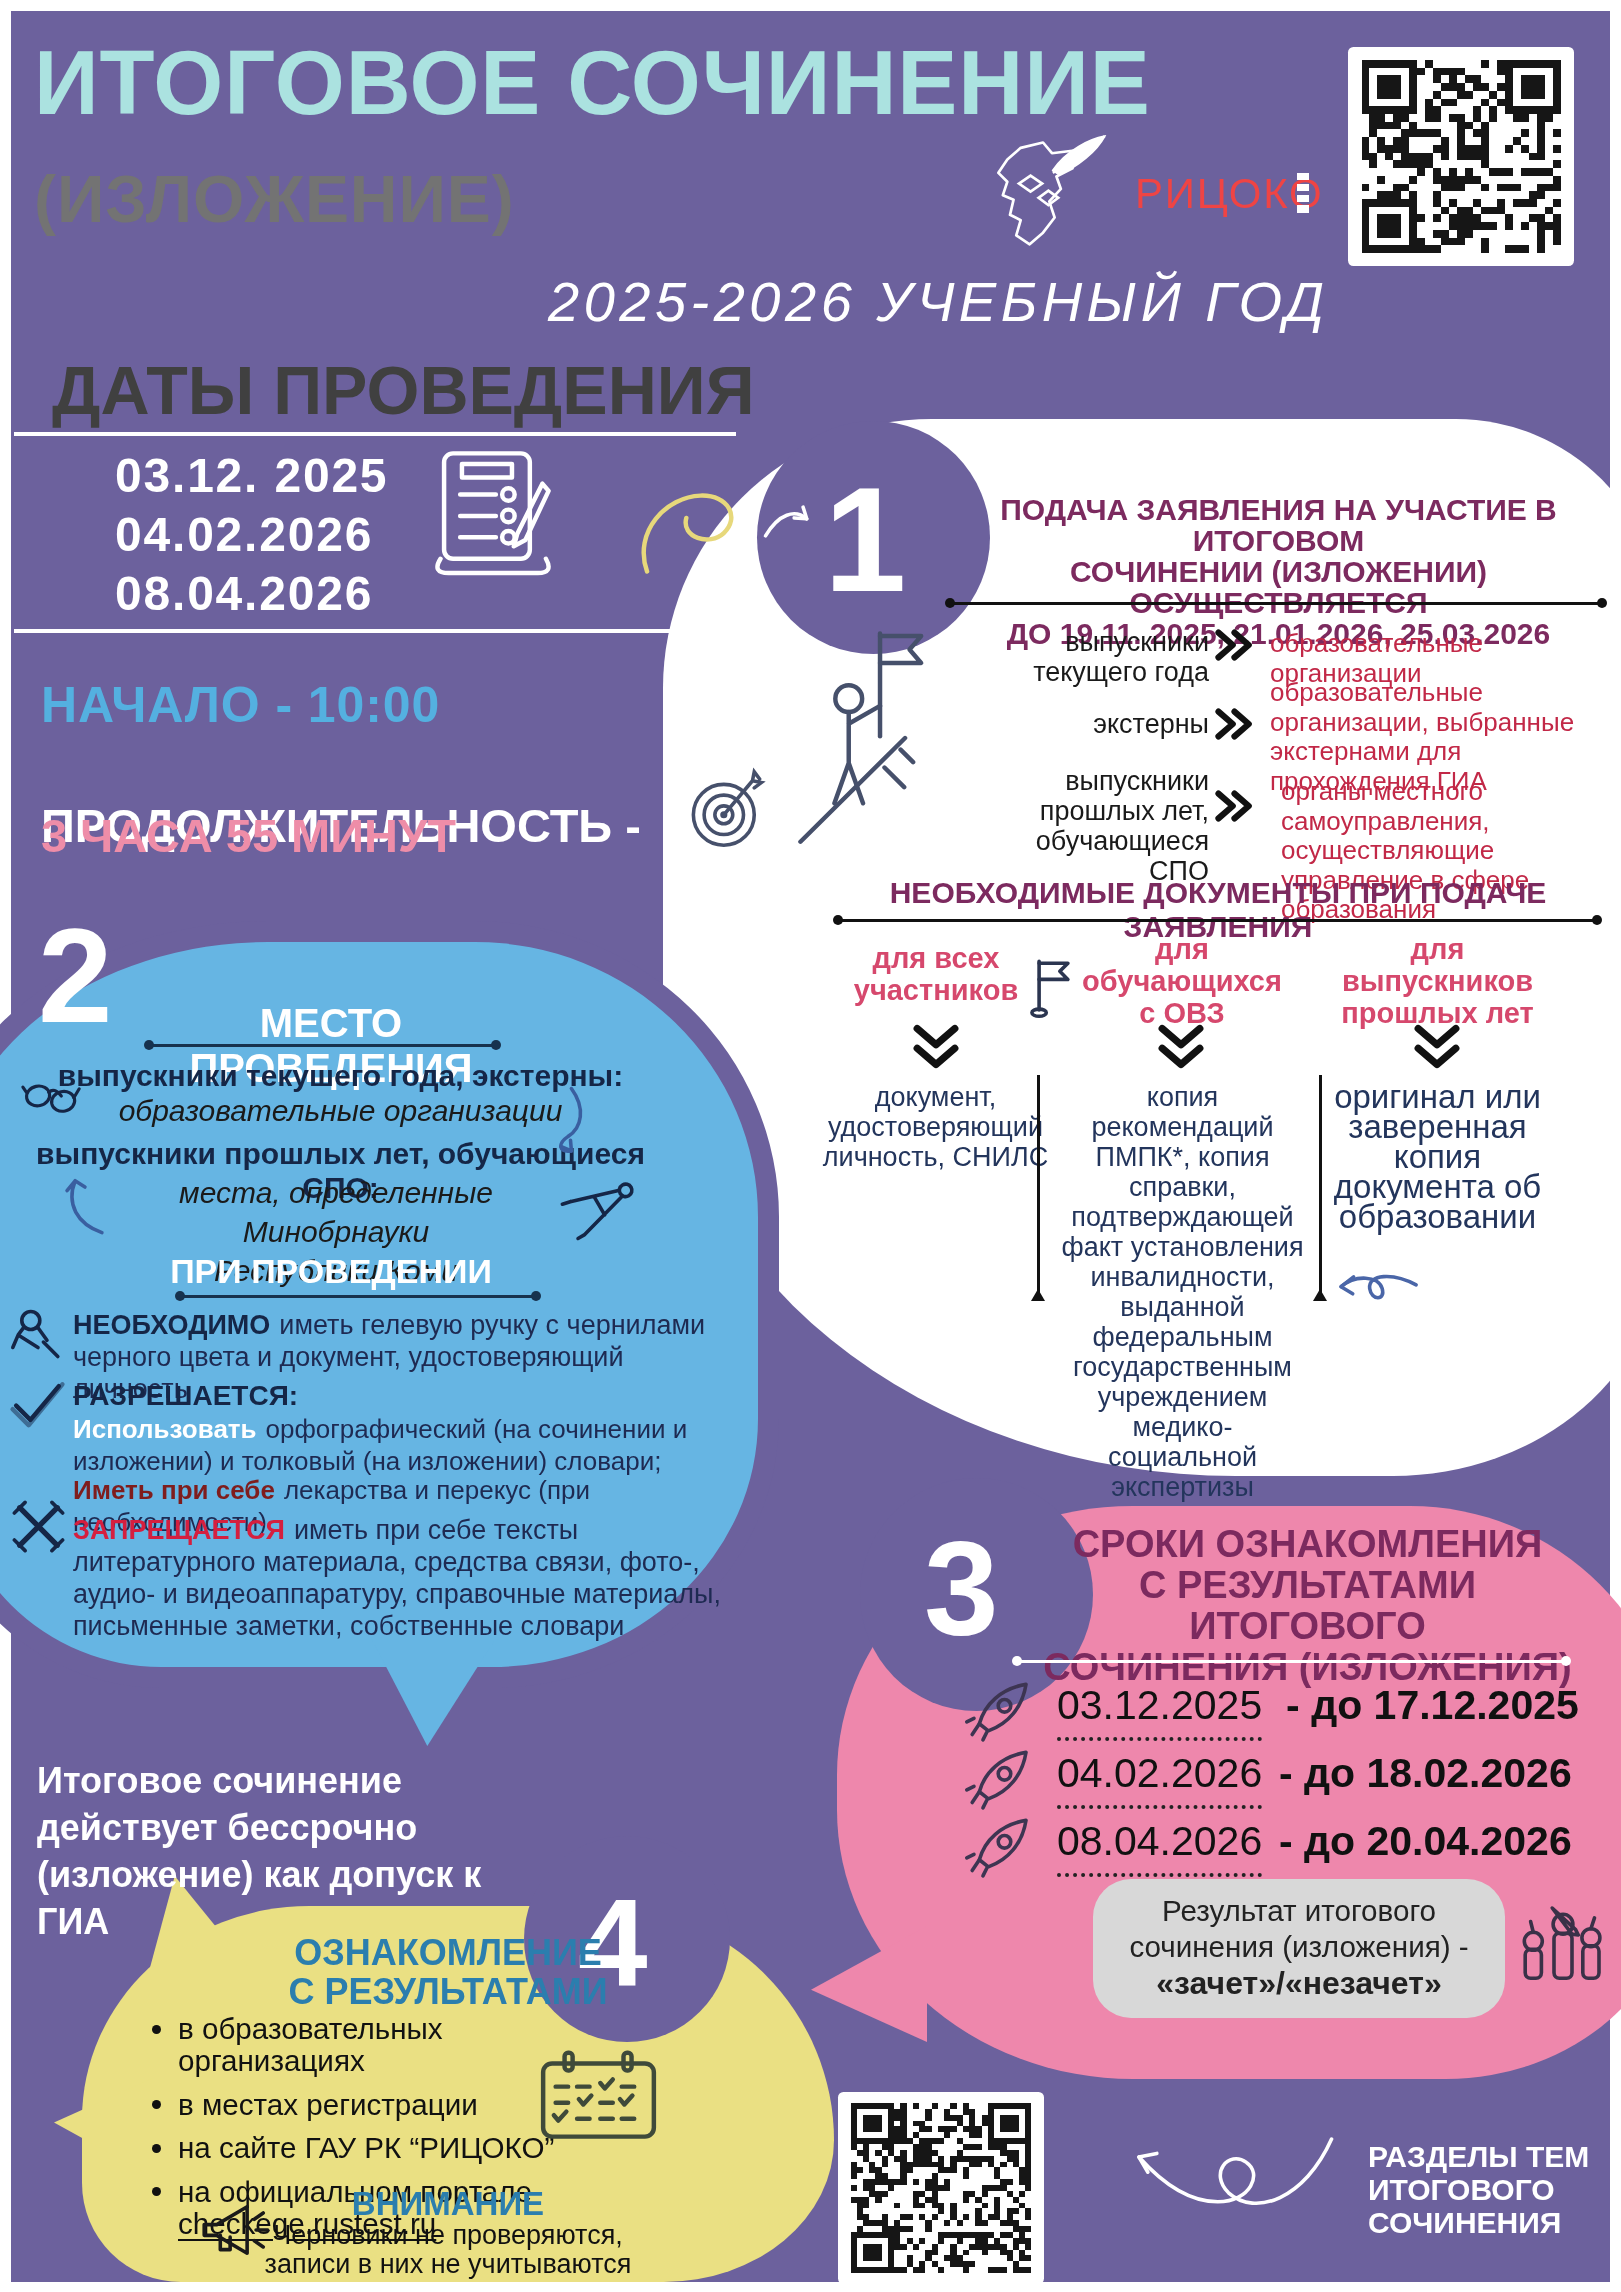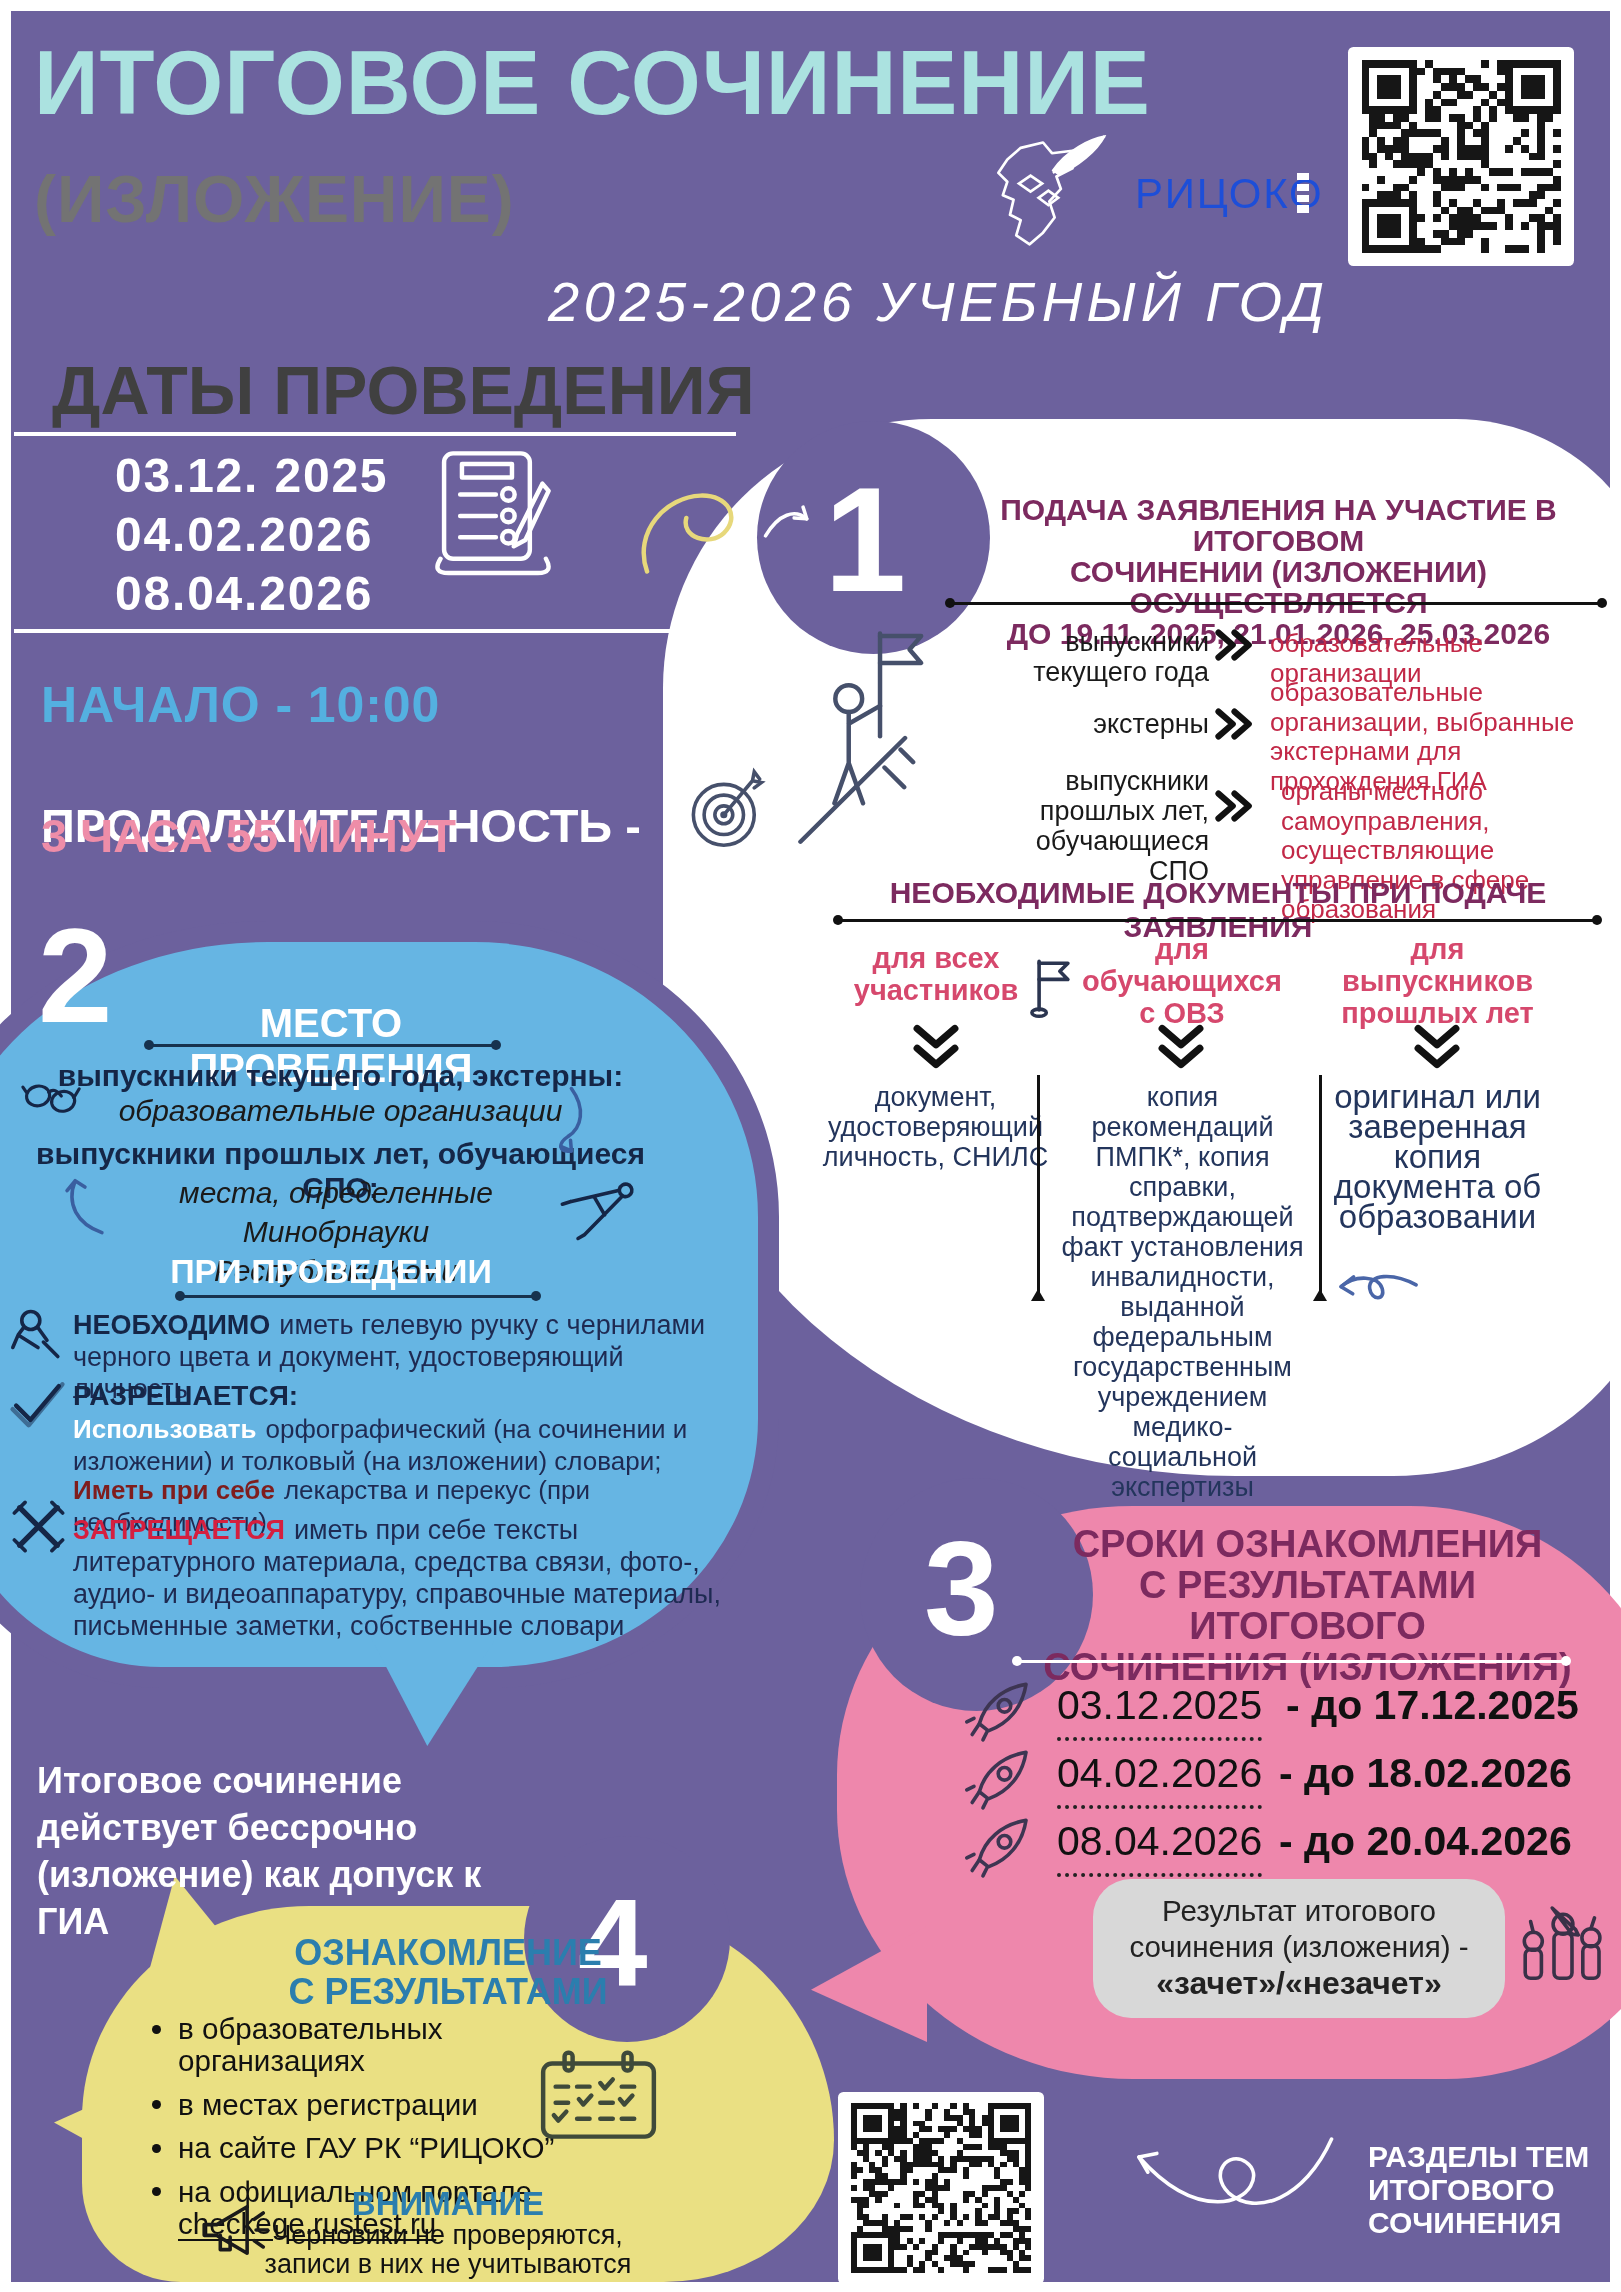--- a/index.html
+++ b/index.html
@@ -65,21 +65,21 @@
   <div class="txt b" style="left:34px;top:38px;font-size:90px;line-height:90px;color:#abe2e0;letter-spacing:0.9px;">ИТОГОВОЕ СОЧИНЕНИЕ</div>
   <div class="txt b" style="left:34px;top:154px;font-size:66px;line-height:90px;color:#737373;letter-spacing:0.9px;">(ИЗЛОЖЕНИЕ)</div>
 
   <div class="txt" style="left:967px;top:134px;width:385px;height:125px;">
     <svg width="161" height="125" viewBox="0 0 180 140" style="position:absolute;left:0;top:-4.5px;">
       <path d="M60,20 L85,14 L95,26 L120,23 L118,43 L100,52 L105,66 L92,80 L98,98 L85,115 L70,128 L55,118 L60,101 L48,95 L52,78 L40,73 L45,58 L35,48 L45,33 Z" fill="none" stroke="#fff" stroke-width="3" stroke-linejoin="round"></path>
       <path d="M58,60 l13,-9 l13,9 l-13,9 Z M80,76 l11,-8 l11,8 l-11,8 Z" fill="none" stroke="#fff" stroke-width="3"></path>
       <path d="M96,45 C112,22 138,10 154,7 C145,24 124,41 103,50 Z" fill="#fff" stroke="#fff" stroke-width="2"></path>
       <path d="M154,7 L96,48" stroke="#fff" stroke-width="3"></path>
     </svg>
-    <span style="position:absolute;left:168px;top:36px;color:#1d4ed8;font-size:42px;letter-spacing:1.8px;">РИЦОКО</span>
+    <span style="position:absolute;left:168px;top:36px;color:#ef4444;font-size:42px;letter-spacing:1.8px;">РИЦОКО</span>
     <span style="position:absolute;left:330px;top:39px;display:flex;flex-direction:column;gap:3.6px;">
       <i style="width:11.6px;height:7.2px;background:#fff;"></i>
         <i style="width:11.6px;height:7.2px;background:#fff;"></i>
       <i style="width:11.6px;height:7.2px;background:#fff;"></i>
         <i style="width:11.6px;height:7.2px;background:#fff;"></i>
     </span>
   </div>
 
   <div class="qr-tile" style="left:1348px;top:47px;width:226px;height:219px;padding:0;">
     <div class="qr" style="width: 199px; height: 193px; grid-template-columns: repeat(25, 1fr);">

